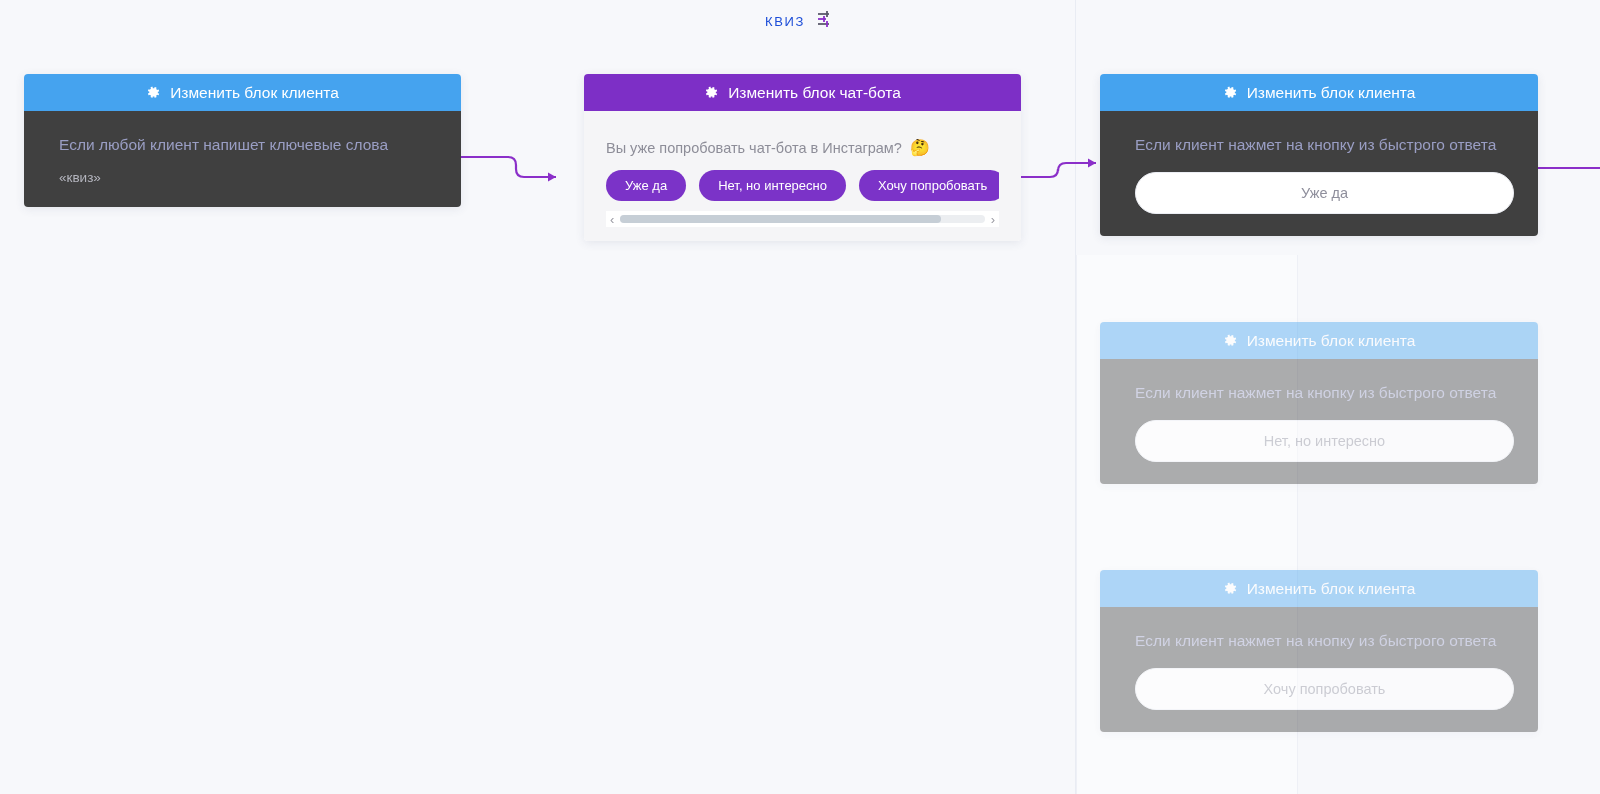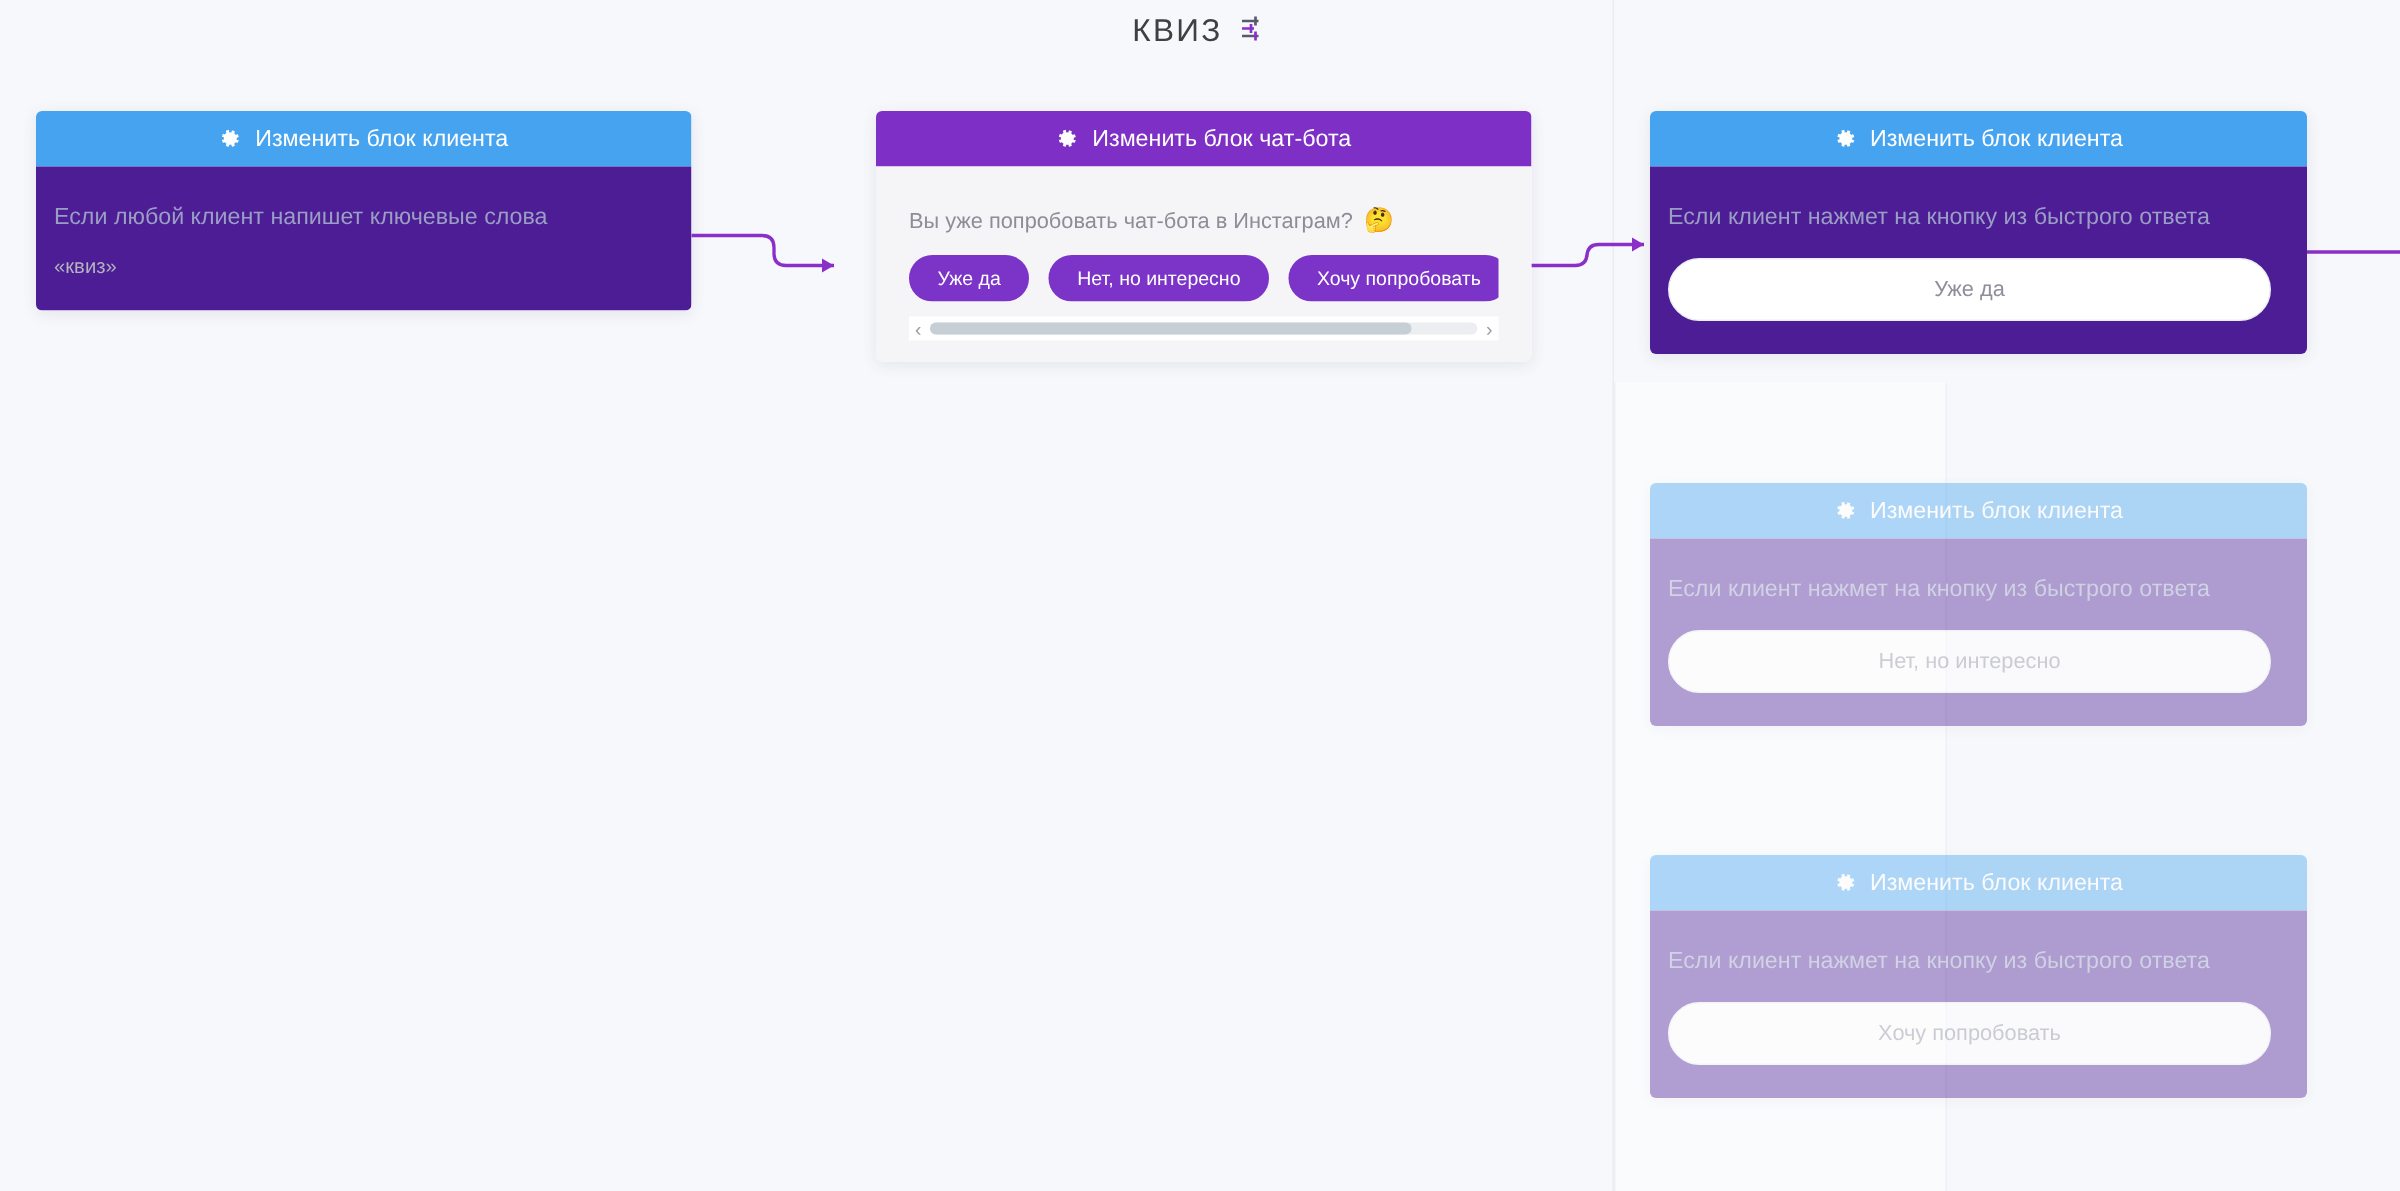--- a/index.html
+++ b/index.html
@@ -39,23 +39,23 @@
     left: 0;
     width: 1600px;
     text-align: center;
     display: flex;
     align-items: center;
     justify-content: center;
     gap: 10px;
     height: 30px;
   }
   .flow-title-text {
-    font-size: 21px;
+    font-size: 13px;
     letter-spacing: 1.6px;
-    color: #404040;
+    color: #1d4ed8;
     text-transform: uppercase;
   }
   .sliders-icon { display: block; }
 
   
   .card {
     position: absolute;
     border-radius: 4px;
     background: #ffffff;
     box-shadow: 0 2px 10px rgba(60,70,110,0.10);
@@ -74,22 +74,22 @@
   .card-header.purple { background: #7d2fc6; }
 
   .gear {
     width: 15px;
     height: 15px;
     display: block;
     flex: none;
   }
 
   .card-body {
-    padding: 20px 24px 22px 12px;
-    background: #4c1d95;
+    padding: 20px 24px 22px 35px;
+    background: #404040;
   }
   .card-body.tinted { background: #f5f5f7; }
 
   .body-line {
     font-size: 15.5px;
     line-height: 27px;
     color: #9a9ec4;
   }
   .body-sub {
     margin-top: 12px;

